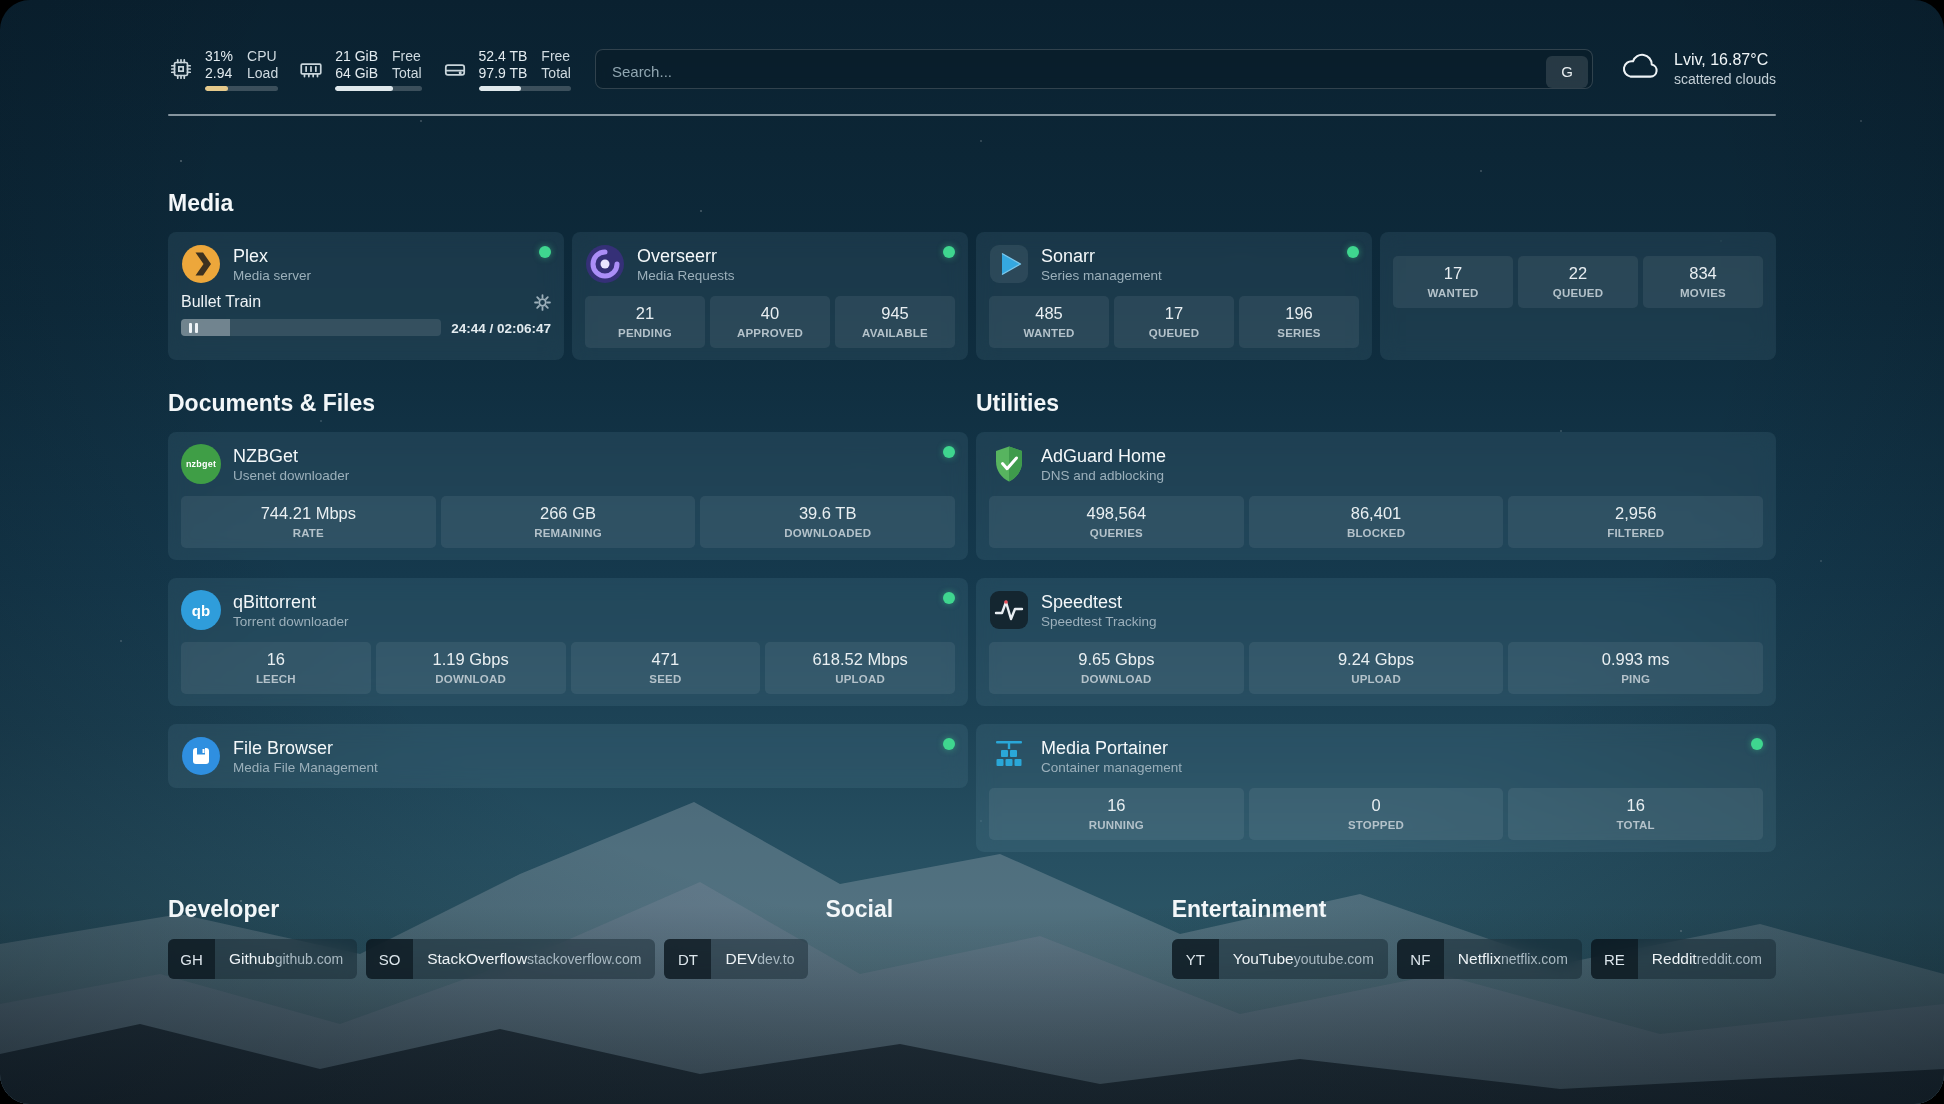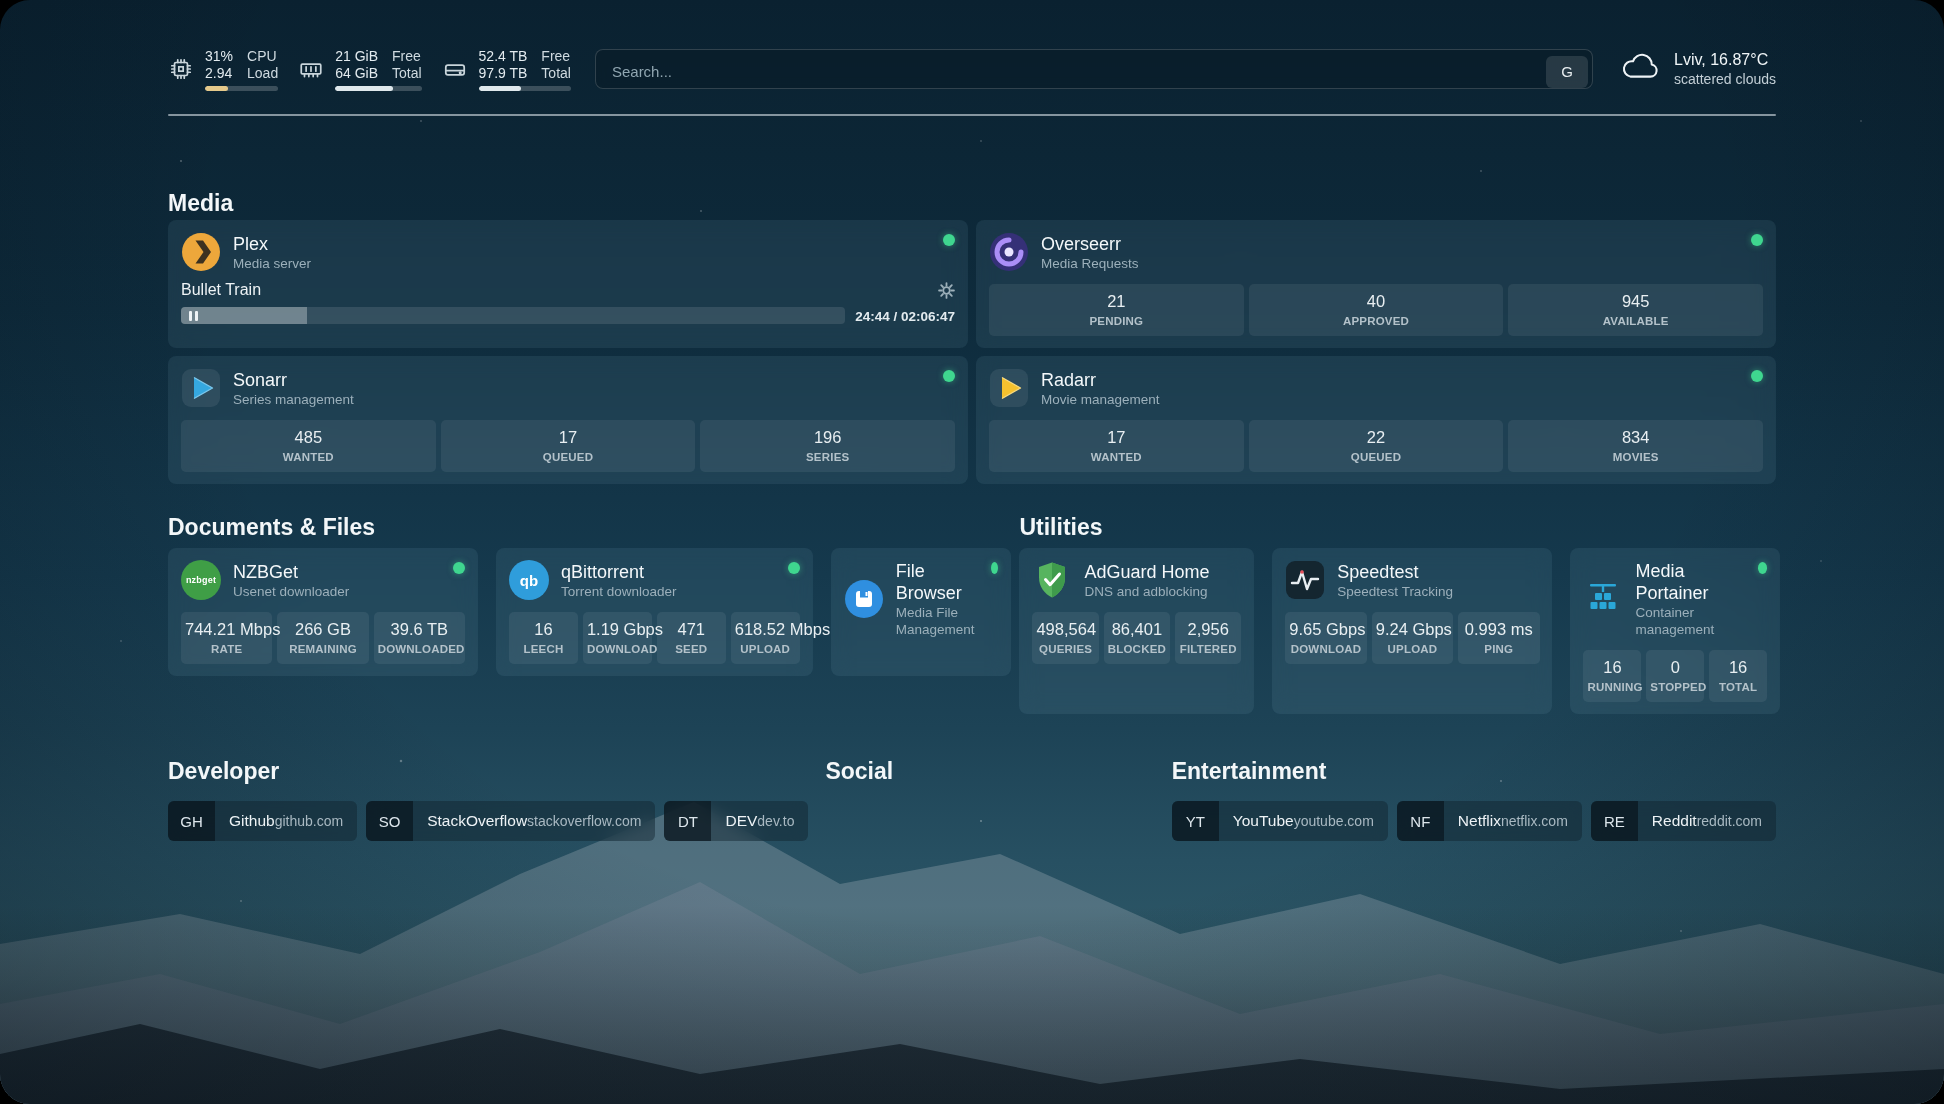--- a/index.html
+++ b/index.html
@@ -60,24 +60,24 @@
 
   .weather { display:flex; align-items:center; gap:13px; }
   .weather-l1 { font-size:16px; color:#f0f5f7; line-height:20px; }
   .weather-l2 { font-size:14px; color:#c3cfd6; line-height:18px; }
 
   .divider { margin-top:16px; height:2px; background:rgba(235,243,247,.55); border-radius:1px; }
 
   
   .section-title { font-size:23px; font-weight:600; color:#f3f7f9; line-height:30px; }
   .media-section { margin-top:72px; }
-  .media-grid { margin-top:2px; display:grid; grid-template-columns:repeat(2,1fr); gap:8px; align-items:stretch; }
+  .media-grid { margin-top:14px; display:grid; grid-template-columns:repeat(4,1fr); gap:8px; align-items:stretch; }
 
   .columns { margin-top:28px; display:grid; grid-template-columns:1fr 1fr; gap:8px; align-items:start; }
-  .stack { margin-top:6px; display:flex; gap:18px; }
+  .stack { margin-top:14px; display:flex; flex-direction:column; gap:18px; }
 
   .card { background:rgba(150,195,215,.10); border-radius:8px; padding:12px 13px;
     backdrop-filter:blur(10px); }
   .card-header { display:flex; align-items:center; gap:12px; }
   .svc-icon { width:40px; height:40px; flex:0 0 40px; display:flex; align-items:center; justify-content:center; }
   .svc-icon svg { display:block; width:40px; height:40px; }
   .icon-circle { width:40px; height:40px; border-radius:50%; display:flex; align-items:center; justify-content:center;
     color:#fff; font-weight:700; }
   .icon-circle.nzb { background:#3f9e46; font-size:9px; letter-spacing:.2px; }
   .icon-circle.qb  { background:#2f9ddb; font-size:15px; }
@@ -315,34 +315,20 @@
               <div class="stat-label">QUEUED</div>
             </div>
             <div class="stat">
               <div class="stat-value">196</div>
               <div class="stat-label">SERIES</div>
             </div>
           </div>
         </div>
 
         <div class="card">
-          <div class="card-header">
-            <span class="svc-icon">
-              <svg viewBox="0 0 40 40">
-                  <rect x="1" y="1" width="38" height="38" rx="9" fill="rgba(255,255,255,0.08)"></rect>
-                  <path d="M13 9.5L31.5 20 13 30.5z" fill="#f5c12e"></path>
-                  <path d="M13 9.5L31.5 20 13 30.5" fill="none" stroke="#f8da7f" stroke-width="1.4" stroke-linejoin="round"></path>
-                </svg>
-            </span>
-            <div class="svc-meta">
-              <div class="svc-name">Radarr</div>
-              <div class="svc-desc">Movie management</div>
-            </div>
-            <span class="status-dot"></span>
-          </div>
           <div class="stats-row">
             <div class="stat">
               <div class="stat-value">17</div>
               <div class="stat-label">WANTED</div>
             </div>
             <div class="stat">
               <div class="stat-value">22</div>
               <div class="stat-label">QUEUED</div>
             </div>
             <div class="stat">

